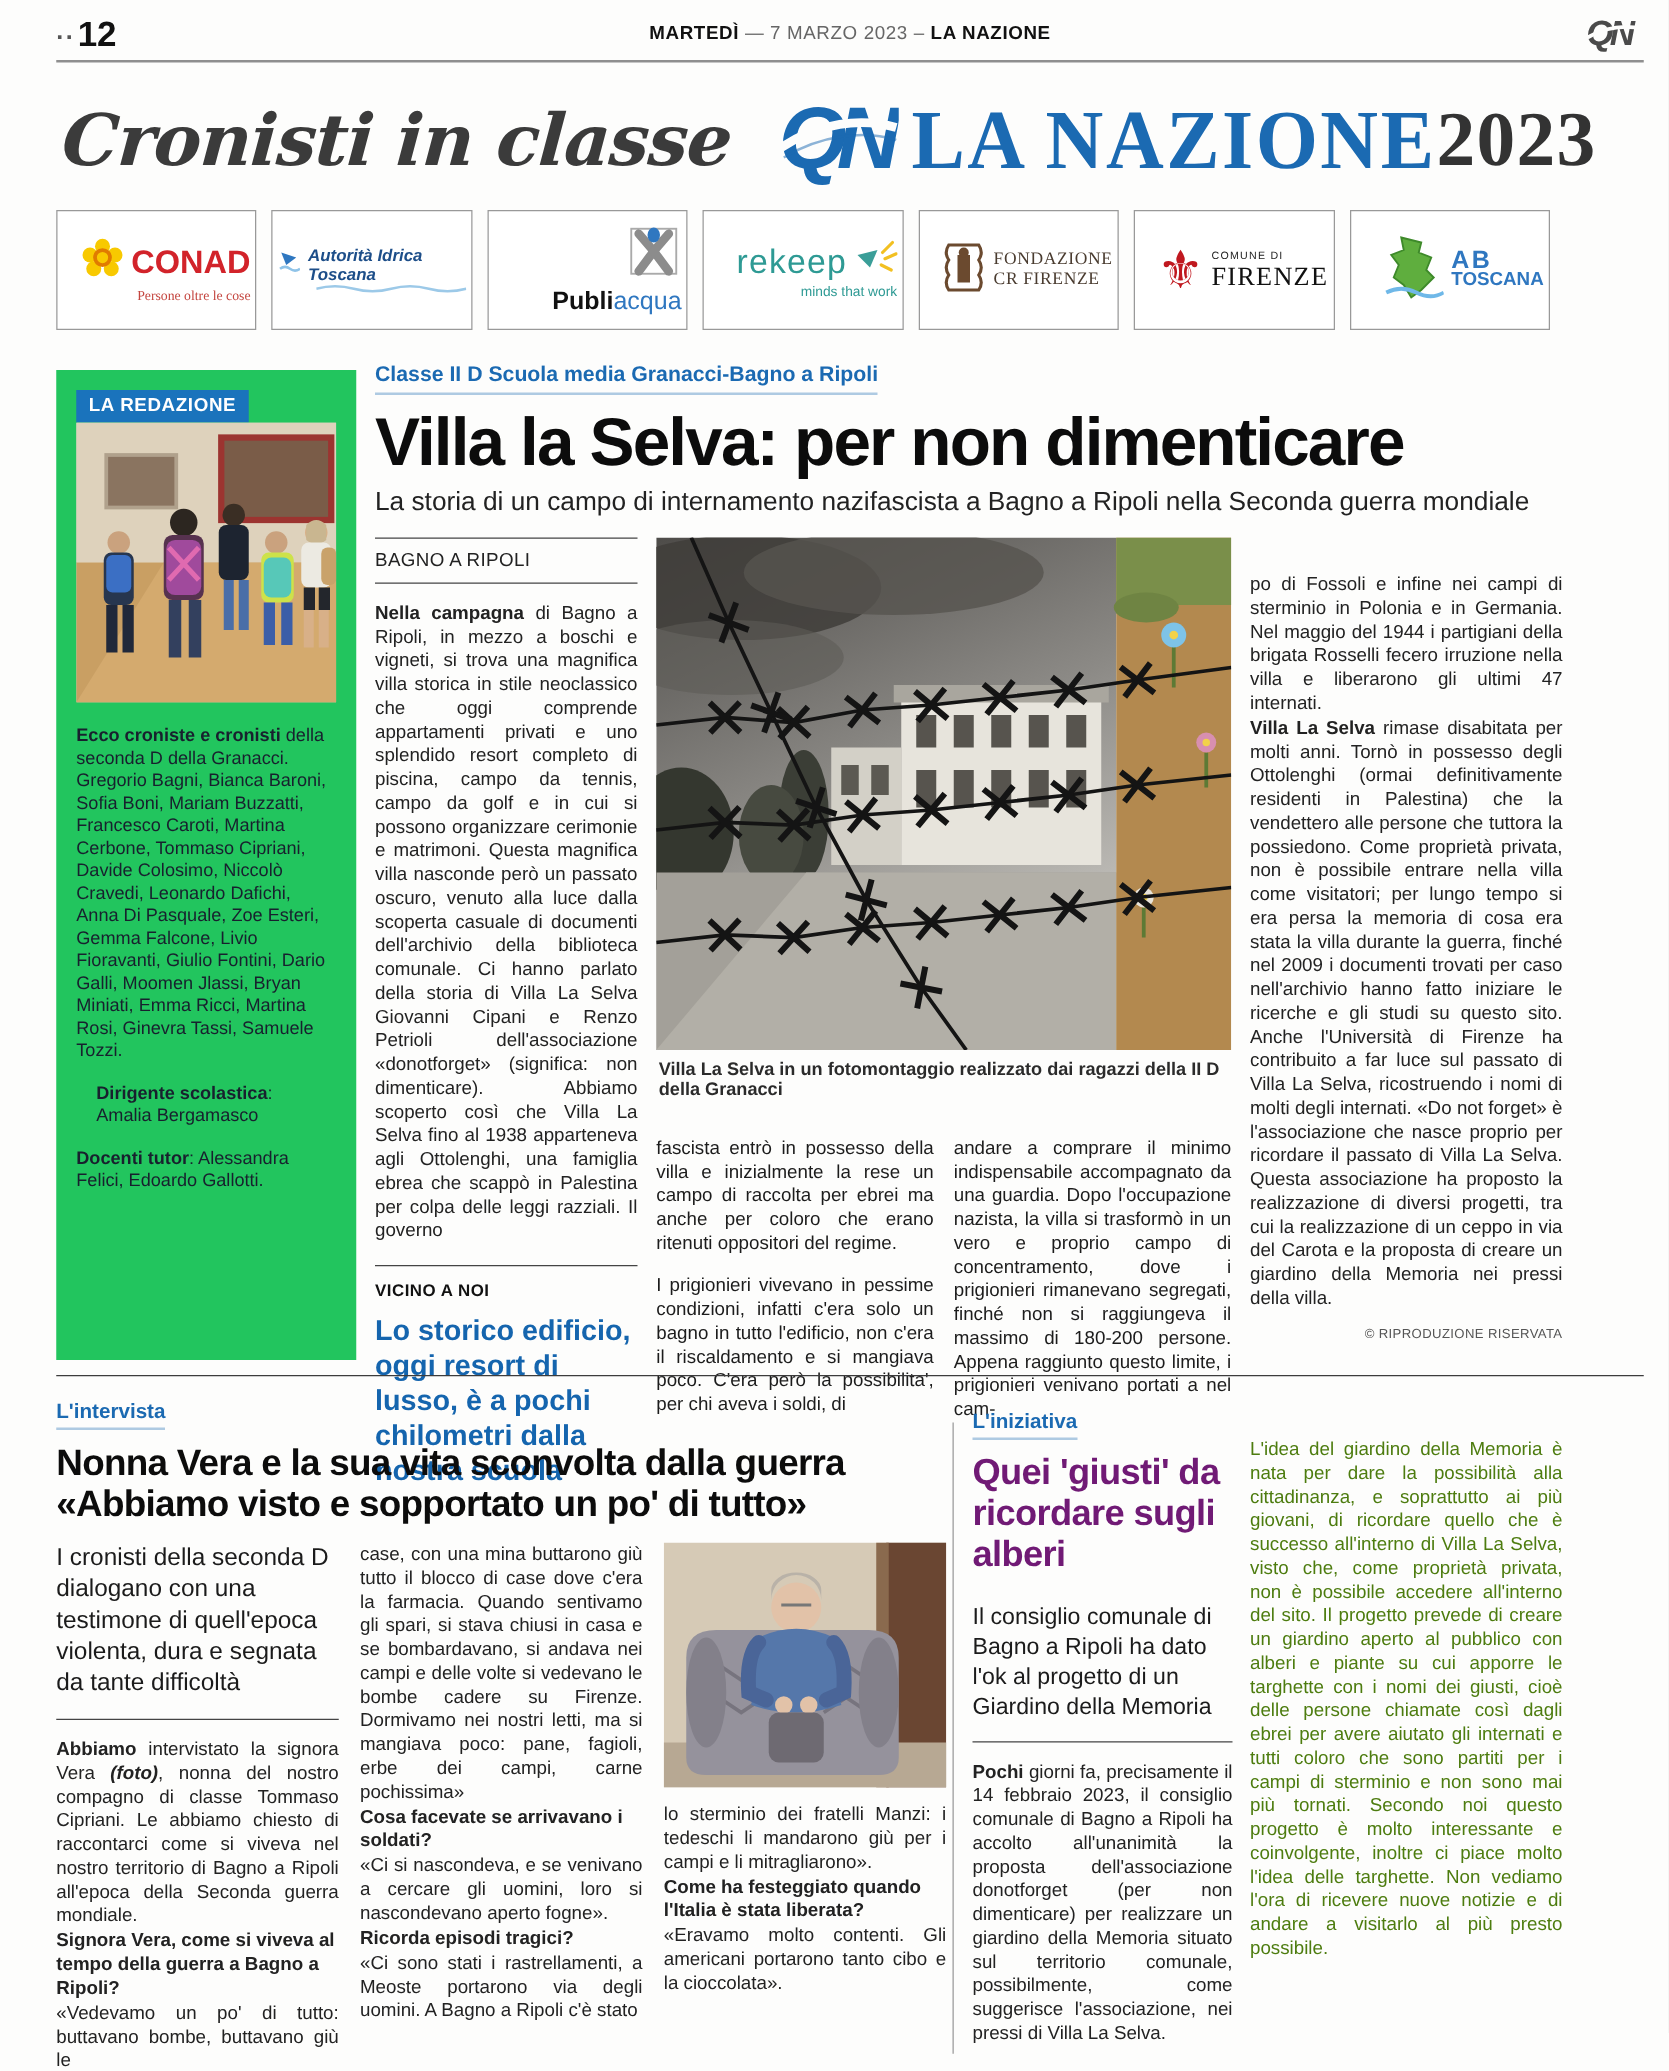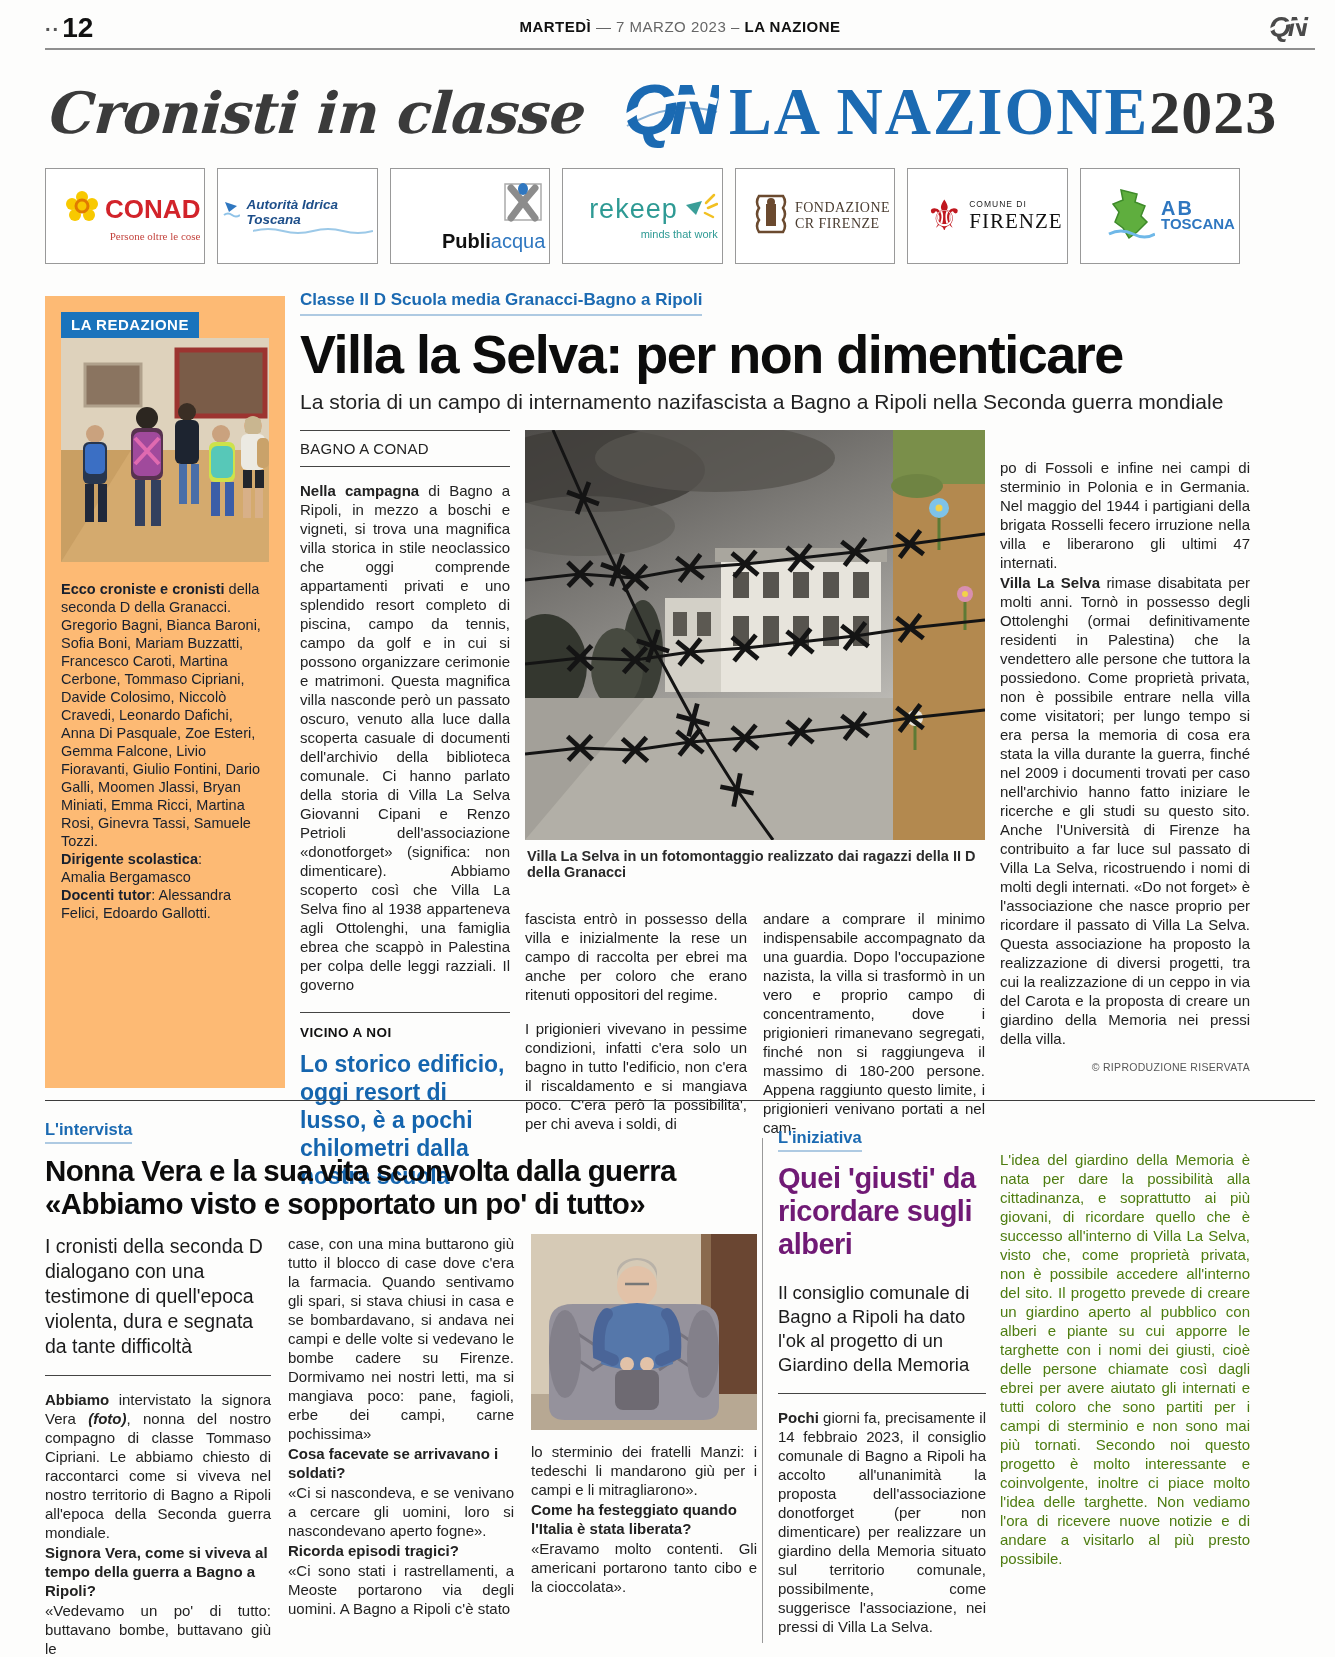--- a/index.html
+++ b/index.html
@@ -37,21 +37,21 @@
   .publi-name .b1{color:#111;}.publi-name .b2{color:#2f77c0;font-weight:400;}
   .rekeep-name{color:#2e9a94;font-size:27px;letter-spacing:1px;}
   .rekeep-tag{color:#2e9a94;font-size:11px;margin-top:1px;}
   .fond-text{font-family:"Liberation Serif",serif;color:#4a3c30;font-size:14px;line-height:16px;letter-spacing:.5px;}
   .comune-small{font-size:8.5px;letter-spacing:1px;color:#222;}
   .comune-big{font-family:"Liberation Serif",serif;font-size:21px;letter-spacing:1px;color:#111;}
   .ab-text{color:#2f77c0;font-weight:700;line-height:15px;font-size:15px;text-align:left;}
   .ab-text .ab{font-size:20px;letter-spacing:2px;}
 
   
-  .sidebar{position:absolute;left:45px;top:296px;width:240px;height:792px;background:#fdba74;padding:16px 16px 0 16px;box-sizing:border-box;}
+  .sidebar{position:absolute;left:45px;top:296px;width:240px;height:792px;background:#22c55e;padding:16px 16px 0 16px;box-sizing:border-box;}
   .redazione-badge{display:inline-block;background:#1a73bc;color:#fff;font-weight:700;font-size:15px;
                    letter-spacing:.5px;padding:4px 10px 5px;}
   .sidebar h3{margin:12px 0 14px;font-size:24px;line-height:27px;color:#0e1626;letter-spacing:-.3px;}
   .sidebar-photo{display:block;border:0;}
   .sidebar-body{margin-top:18px;font-size:14.5px;line-height:18px;color:#18202e;font-weight:400;}
   .sidebar-body b{font-weight:700;}
 
   
   .article{position:absolute;left:300px;top:290px;width:950px;}
   .kicker{display:inline-block;color:#1b6ab2;font-weight:700;font-size:17px;
@@ -260,33 +260,33 @@
           <rect x="180" y="96" width="24" height="36" rx="6" fill="#eceae2"></rect>
           <rect x="196" y="100" width="12" height="30" rx="5" fill="#c9a26a"></rect>
           <rect x="182" y="132" width="9" height="18" fill="#23262c"></rect>
           <rect x="194" y="132" width="9" height="18" fill="#23262c"></rect>
           <rect x="182" y="150" width="8" height="30" fill="#d8b088"></rect>
           <rect x="194" y="150" width="8" height="30" fill="#d8b088"></rect>
       </g>
     </svg>
     <div class="sidebar-body">
       <p style="margin:0;"><b>Ecco croniste e cronisti</b><span> della seconda D della Granacci. Gregorio Bagni, Bianca Baroni, Sofia Boni, Mariam Buzzatti, Francesco Caroti, Martina Cerbone, Tommaso Cipriani, Davide Colosimo, Niccolò Cravedi, Leonardo Dafichi, Anna Di Pasquale, Zoe Esteri, Gemma Falcone, Livio Fioravanti, Giulio Fontini, Dario Galli, Moomen Jlassi, Bryan Miniati, Emma Ricci, Martina Rosi, Ginevra Tassi, Samuele Tozzi.</span></p>
-      <p style="margin:0;"><b>Dirigente scolastica</b><span>: </span><br><span>Amalia Bergamasco</span></p>
+      <p style="margin:16px;"><b>Dirigente scolastica</b><span>: </span><br><span>Amalia Bergamasco</span></p>
       <p style="margin:0;"><b>Docenti tutor</b><span>: </span><span>Alessandra Felici, Edoardo Gallotti.</span></p>
     </div>
   </aside>
 
   <section class="article">
     <span class="kicker">Classe II D Scuola media Granacci-Bagno a Ripoli</span>
     <h1 class="headline">Villa la Selva: per non dimenticare</h1>
     <p class="subtitle">La storia di un campo di internamento nazifascista a Bagno a Ripoli nella Seconda guerra mondiale</p>
 
     <div class="article-body">
       <div class="acol col-1">
-        <div class="bagno-dateline">BAGNO A CONAD</div>
+        <div class="bagno-dateline">BAGNO A RIPOLI</div>
         <p><span class="lead-b">Nella campagna</span><span> di Bagno a Ripoli, in mezzo a boschi e vigneti, si trova una magnifica villa storica in stile neoclassico che oggi comprende appartamenti privati e uno splendido resort completo di piscina, campo da tennis, campo da golf e in cui si possono organizzare cerimonie e matrimoni. Questa magnifica villa nasconde però un passato oscuro, venuto alla luce dalla scoperta casuale di documenti dell'archivio della biblioteca comunale. Ci hanno parlato della storia di Villa La Selva Giovanni Cipani e Renzo Petrioli dell'associazione «donotforget» (significa: non dimenticare). Abbiamo scoperto così che Villa La Selva fino al 1938 apparteneva agli Ottolenghi, una famiglia ebrea che scappò in Palestina per colpa delle leggi razziali. Il governo</span></p>
         <div class="vicino-box">
           <div class="vicino-label">VICINO A NOI</div>
           <div class="vicino-text">Lo storico edificio, oggi resort di lusso, è a pochi chilometri dalla nostra scuola</div>
         </div>
       </div>
 
       <div class="col-photo">
         <svg width="460" height="410" viewBox="0 0 460 410" style="display:block;">
           <defs>

